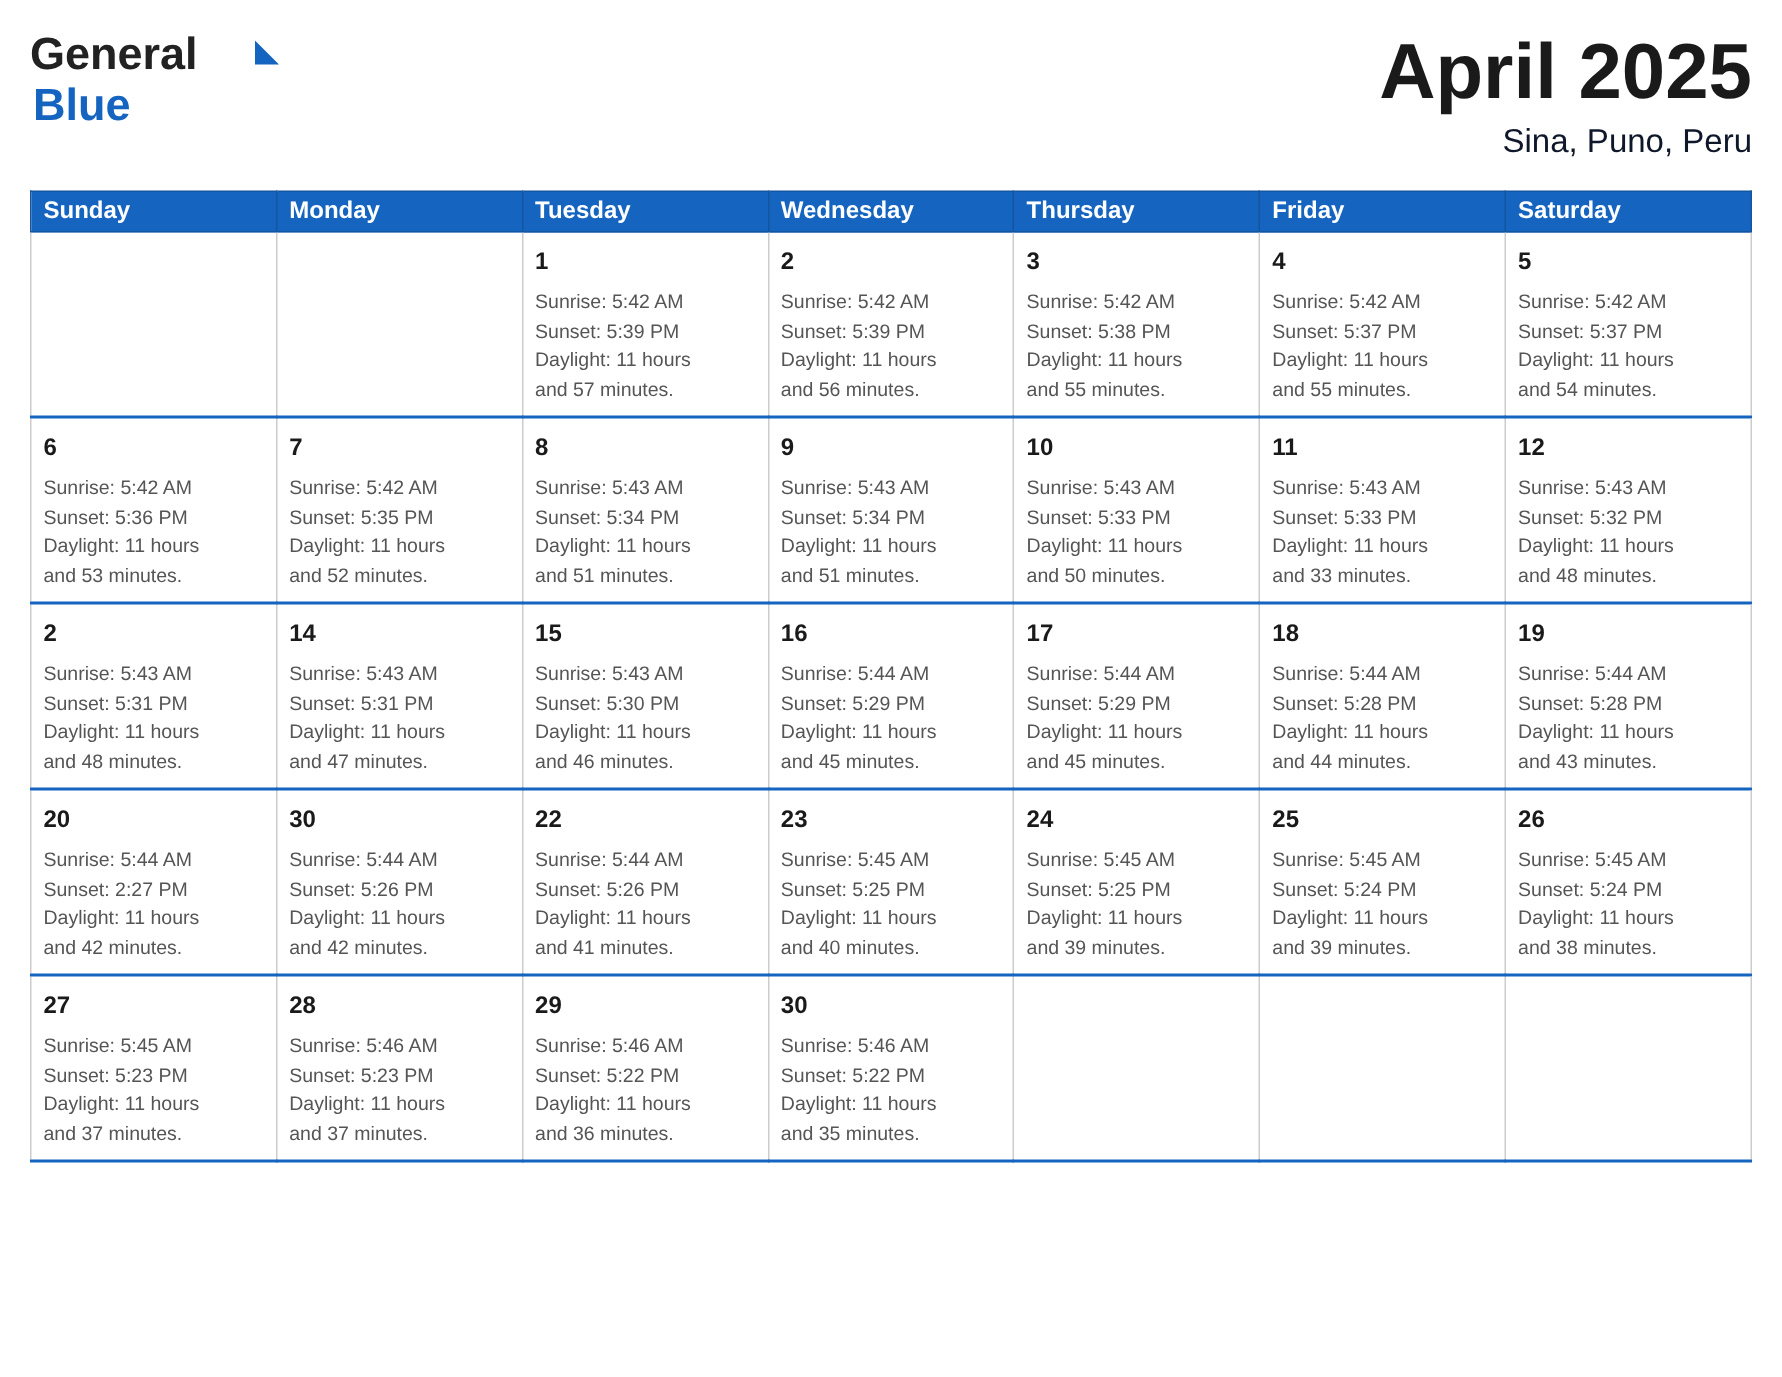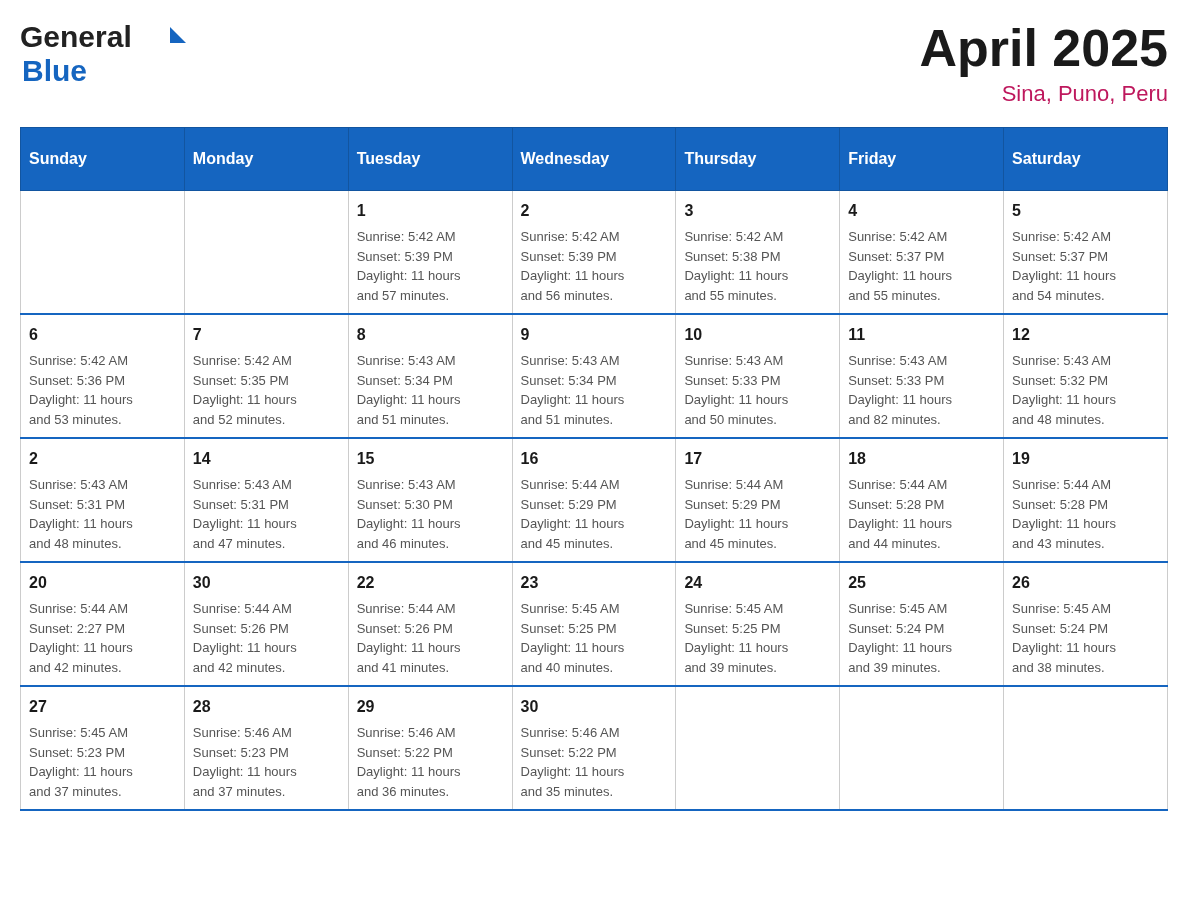--- a/index.html
+++ b/index.html
@@ -27,34 +27,34 @@
     }
     .title-block h1 {
       font-size: 52px;
       font-weight: bold;
       color: #1a1a1a;
       line-height: 1.1;
     }
     .title-block h2 {
       font-size: 22px;
       font-weight: normal;
-      color: #be185d;
+      color: #0f172a;
       margin-top: 4px;
     }
     .calendar {
       width: 100%;
       border-collapse: collapse;
       border: 1px solid #aaa;
     }
     .calendar thead tr th {
       background-color: #1565c0;
       color: #fff;
       font-size: 16px;
       font-weight: bold;
-      padding: 22px 8px;
+      padding: 4px 8px;
       text-align: left;
       border: 1px solid #1255a0;
     }
     .calendar tbody tr td {
       vertical-align: top;
       border: 1px solid #ccc;
       padding: 8px;
       width: calc(100% / 7);
       min-height: 100px;
       font-size: 13px;
@@ -209,21 +209,21 @@
           <div class="day-info">Sunrise: 5:43 AM</div>
           <div class="day-info">Sunset: 5:33 PM</div>
           <div class="day-info">Daylight: 11 hours</div>
           <div class="day-info">and 50 minutes.</div>
         </td>
         <td>
           <span class="day-num">11</span>
           <div class="day-info">Sunrise: 5:43 AM</div>
           <div class="day-info">Sunset: 5:33 PM</div>
           <div class="day-info">Daylight: 11 hours</div>
-          <div class="day-info">and 82 minutes.</div>
+          <div class="day-info">and 33 minutes.</div>
         </td>
         <td>
           <span class="day-num">12</span>
           <div class="day-info">Sunrise: 5:43 AM</div>
           <div class="day-info">Sunset: 5:32 PM</div>
           <div class="day-info">Daylight: 11 hours</div>
           <div class="day-info">and 48 minutes.</div>
         </td>
       </tr>
       <tr>

